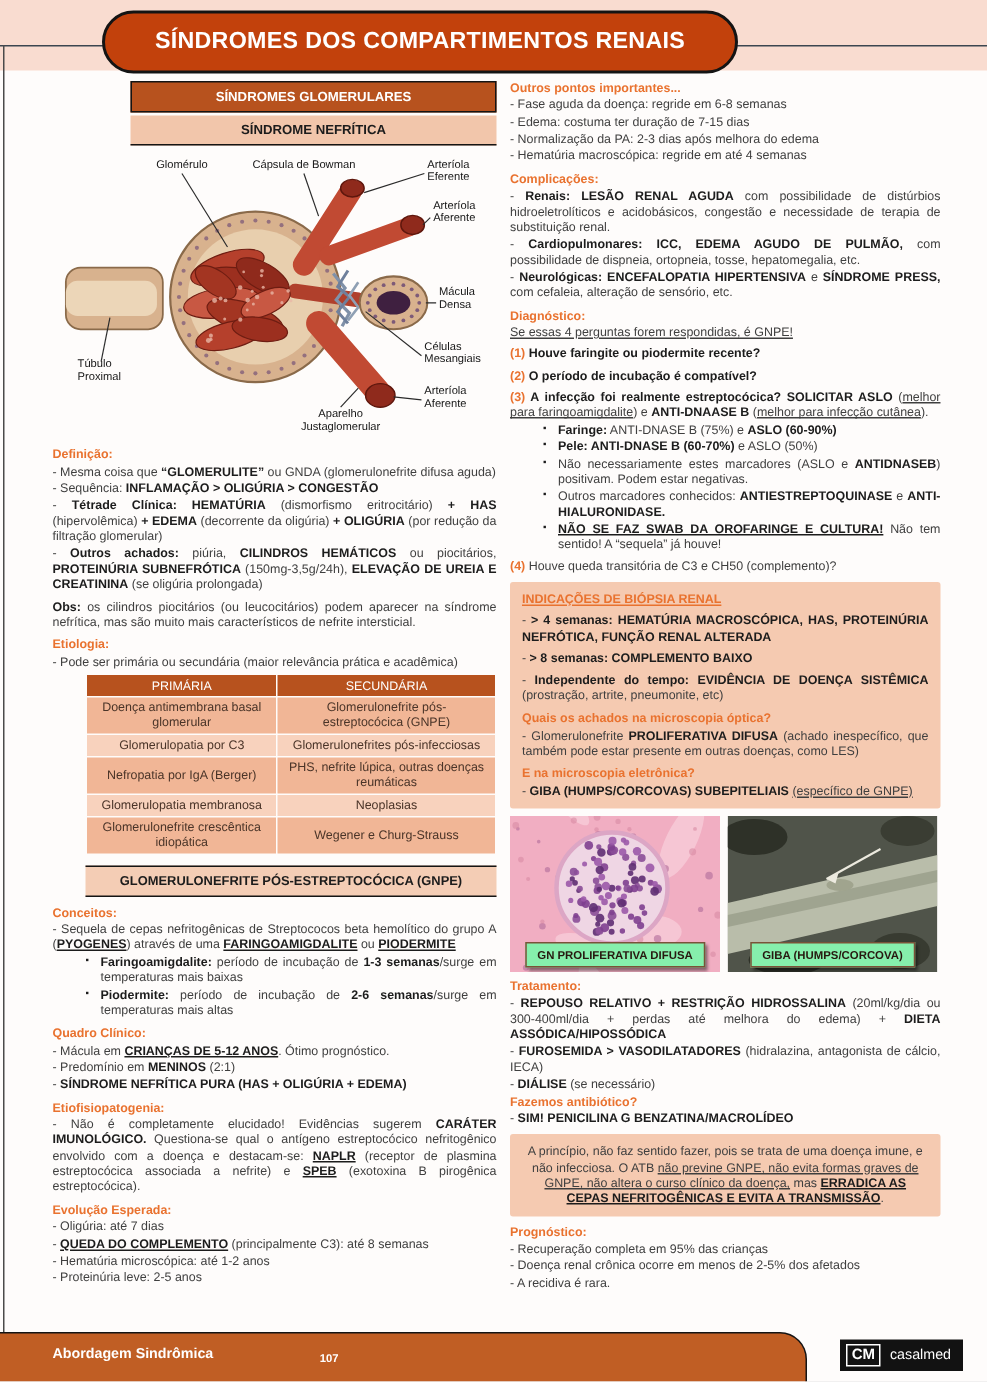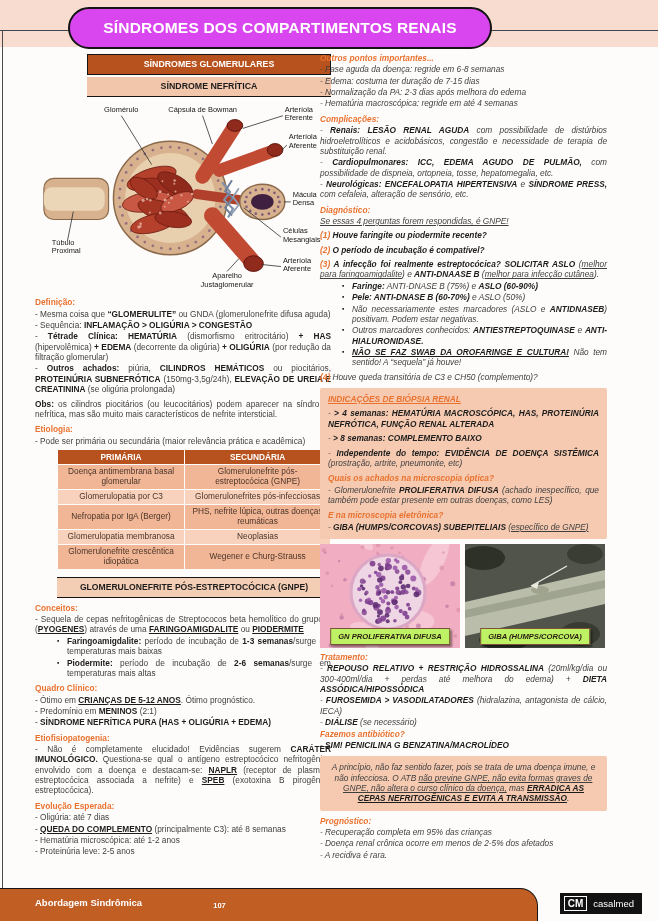--- a/index.html
+++ b/index.html
@@ -1,26 +1,26 @@
 <!DOCTYPE html>
 <html><head>
 <meta charset="utf-8">
 <style>
   html,body{margin:0;padding:0;background:#e8e8e8;}
   .page{position:relative;width:658px;height:921px;background:#fefcfb;overflow:hidden;
         font-family:"Liberation Sans",sans-serif;color:#3f3f3f;}
   .band{position:absolute;top:0;left:0;width:658px;height:47px;background:#f9dcd0;}
   .hline{position:absolute;top:30px;left:0;width:658px;height:1px;background:#3c4650;}
   .vline{position:absolute;left:2px;top:30px;width:1px;height:858px;background:#4a4a4a;}
-  .title-pill{position:absolute;left:68px;top:7px;width:420px;height:38px;background:#d946ef;
+  .title-pill{position:absolute;left:68px;top:7px;width:420px;height:38px;background:#c2410c;
         border:2px solid #141414;border-radius:21px;color:#ffffff;font-weight:bold;font-size:15.5px;
         display:flex;align-items:center;justify-content:center;letter-spacing:.2px;z-index:5;}
   .col{position:absolute;top:53px;font-size:8.3px;line-height:1.25;}
   .col-left{left:35px;width:296px;}
-  .col-right{left:320px;width:287px;font-style:italic;}
+  .col-right{left:340px;width:287px;}
   .p{margin:0 0 1px 0;text-align:justify;}
   .p.head{margin-top:5px;}
   .p.head0{margin-top:0;}
   .p.mt{margin-top:4px;}
   .p.q{margin-top:4px;}
   .p.center{text-align:center;}
   .li{display:flex;margin:0 0 1px 0;}
   .li .blt{flex:0 0 10px;margin-left:22px;font-size:6.5px;padding-top:1px;color:#1c1c1c;}
   .li .lic{flex:1;text-align:justify;}
   .r-n{}
@@ -30,29 +30,29 @@
   .r-o{color:#e9722f;font-weight:bold;}
   .r-ou{color:#e9722f;font-weight:bold;text-decoration:underline;}
   .r-on{color:#e9722f;font-weight:bold;}
   .h1box{margin:1px 0 2px 52px;background:#b7521e;border:1.5px solid #141414;color:#fff;
         font-weight:bold;font-size:8.8px;text-align:center;padding:4px 2px;}
   .h2box{margin:0 0 3px 52px;background:#f2c6ab;border-bottom:1.5px solid #141414;color:#1c1c1c;
         font-weight:bold;font-size:8.8px;text-align:center;padding:4px 14px;}
   .h3box{margin:7px 0 5px 22px;background:#f4cdb5;border-top:1.5px solid #141414;border-bottom:1.5px solid #141414;
         color:#1c1c1c;font-weight:bold;font-size:8.6px;text-align:center;padding:4px 6px;}
   table.etio{border-collapse:separate;border-spacing:1.5px;margin:3px 0 2px 22px;width:274px;font-size:8.3px;}
-  table.etio th{background:#b7521e;color:#fff;font-weight:bold;padding:2px 13px;text-align:center;}
+  table.etio th{background:#b7521e;color:#fff;font-weight:normal;padding:2px 13px;text-align:center;}
   table.etio td{padding:2px 6px;text-align:center;color:#4a3428;line-height:1.2;}
   table.etio tr.odd td{background:#f1b696;}
   table.etio tr.even td{background:#f8d2bd;}
   .pbox{background:#f5cab1;border-radius:2px;padding:6px 8px;margin:6px 0 5px 0;}
   .diagram-wrap{margin:2px 0 3px 0;}
   .figrow{display:flex;gap:5px;margin:4px 0 4px 0;}
   .fig{position:relative;width:140px;height:104px;overflow:hidden;}
-  .fig-label{position:absolute;bottom:3px;left:50%;transform:translateX(-50%);background:#bef264;
+  .fig-label{position:absolute;bottom:3px;left:50%;transform:translateX(-50%);background:#86efac;
         border:1px solid #7a5238;box-shadow:2px 2px 2px rgba(0,0,0,.45);color:#27190f;font-weight:bold;
         font-size:7.6px;padding:3px 7px;white-space:nowrap;}
   .footer-bar{position:absolute;left:0;top:888px;width:537px;height:33px;background:#c05e24;
         border:1px solid #141414;border-left:none;border-radius:0 18px 0 0;}
   .footer-label{position:absolute;left:35px;top:897px;color:#fff;font-weight:bold;font-size:9.5px;z-index:6;}
   .footer-page{position:absolute;left:0;top:901px;width:439px;text-align:center;color:#fff;
         font-weight:bold;font-size:7.5px;z-index:6;}
   .logo{position:absolute;right:16px;top:893px;background:#121212;display:flex;align-items:center;
         padding:3px 8px 3px 4px;gap:6px;z-index:6;}
   .logo-cm{border:1.3px solid #fff;color:#fff;font-weight:bold;font-size:10px;padding:0 3px;line-height:1.3;}
@@ -232,21 +232,21 @@
       <div class="p"><span class="r-n">- Sequela de cepas nefritogênicas de Streptococos beta hemolítico do grupo A (</span><span class="r-bu">PYOGENES</span><span class="r-n">) através de uma </span><span class="r-bu">FARINGOAMIGDALITE</span><span class="r-n"> ou </span><span class="r-bu">PIODERMITE</span></div>
       <div class="li">
         <span class="blt">▪</span>
         <span class="lic"><span class="r-b">Faringoamigdalite:</span><span class="r-n"> período de incubação de </span><span class="r-b">1-3 semanas</span><span class="r-n">/surge em temperaturas mais baixas</span></span>
       </div>
       <div class="li">
         <span class="blt">▪</span>
         <span class="lic"><span class="r-b">Piodermite:</span><span class="r-n"> período de incubação de </span><span class="r-b">2-6 semanas</span><span class="r-n">/surge em temperaturas mais altas</span></span>
       </div>
       <div class="p head"><span class="r-o">Quadro Clínico:</span></div>
-      <div class="p"><span class="r-n">- Ótimo em </span><span class="r-bu">CRIANÇAS DE 5-12 ANOS</span><span class="r-n">. Ótimo prognóstico.</span></div>
+      <div class="p"><span class="r-n">- Mácula em </span><span class="r-bu">CRIANÇAS DE 5-12 ANOS</span><span class="r-n">. Ótimo prognóstico.</span></div>
       <div class="p"><span class="r-n">- Predomínio em </span><span class="r-b">MENINOS</span><span class="r-n"> (2:1)</span></div>
       <div class="p"><span class="r-n">- </span><span class="r-b">SÍNDROME NEFRÍTICA PURA (HAS + OLIGÚRIA + EDEMA)</span></div>
       <div class="p head"><span class="r-o">Etiofisiopatogenia:</span></div>
       <div class="p"><span class="r-n">- Não é completamente elucidado! Evidências sugerem </span><span class="r-b">CARÁTER IMUNOLÓGICO.</span><span class="r-n"> Questiona-se qual o antígeno estreptocócico nefritogênico envolvido com a doença e destacam-se: </span><span class="r-bu">NAPLR</span><span class="r-n"> (receptor de plasmina estreptocócica associada a nefrite) e </span><span class="r-bu">SPEB</span><span class="r-n"> (exotoxina B pirogênica estreptocócica).</span></div>
       <div class="p head"><span class="r-o">Evolução Esperada:</span></div>
       <div class="p"><span class="r-n">- Oligúria: até 7 dias</span></div>
       <div class="p"><span class="r-n">- </span><span class="r-bu">QUEDA DO COMPLEMENTO</span><span class="r-n"> (principalmente C3): até 8 semanas</span></div>
       <div class="p"><span class="r-n">- Hematúria microscópica: até 1-2 anos</span></div>
       <div class="p"><span class="r-n">- Proteinúria leve: 2-5 anos</span></div>
     </div>

